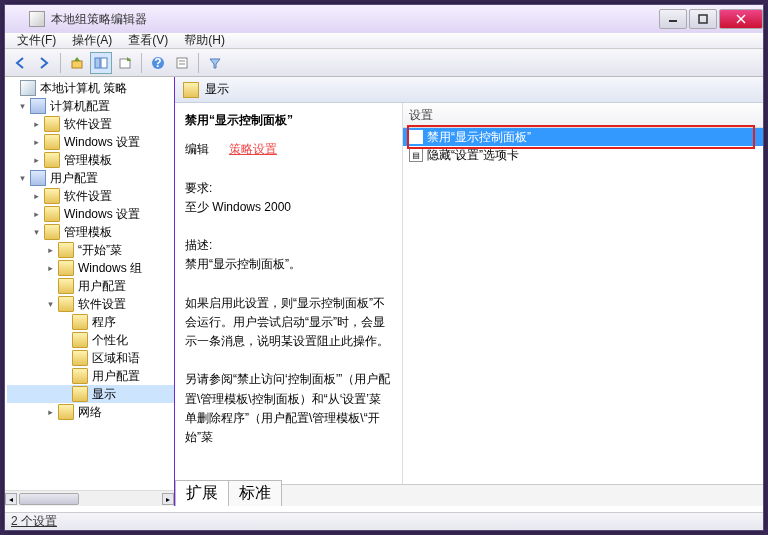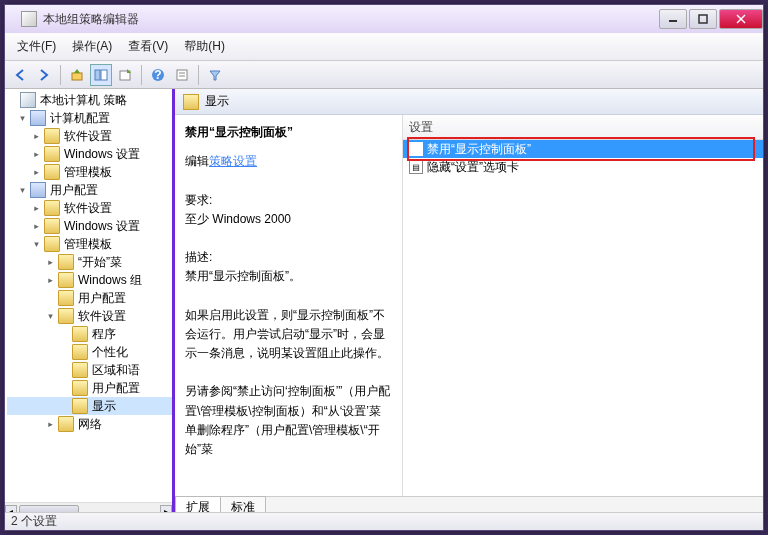--- a/index.html
+++ b/index.html
@@ -1,58 +1,58 @@
 <!DOCTYPE html>
 <html><head>
 <meta charset="utf-8">
 <style>
 * { margin: 0; padding: 0; box-sizing: border-box; font-family: "Microsoft YaHei", "SimSun", sans-serif; font-size: 12px; }
 body { background: #3a2a5a; width: 768px; height: 535px; overflow: hidden; position: relative; }
 .window { position: absolute; left: 4px; top: 4px; width: 760px; height: 527px; background: #fff; border: 1px solid #5a4a7a; box-shadow: 0 0 8px rgba(0,0,0,0.4); }
-.titlebar { height: 28px; background: linear-gradient(to bottom, #f5f0ff, #e0d5f5); display: flex; align-items: center; padding: 0 0 0 16px; }
+.titlebar { height: 28px; background: linear-gradient(to bottom, #f5f0ff, #e0d5f5); display: flex; align-items: center; padding: 0 0 0 24px; }
 .titlebar-icon { width: 16px; height: 16px; margin-right: 6px; background: linear-gradient(135deg,#fff,#ccc); border:1px solid #999; }
 .titlebar-text { flex: 1; color: #333; font-size: 12px; }
 .win-btns { display: flex; }
 .win-btn { width: 28px; height: 20px; margin-left: 2px; display:flex; align-items:center; justify-content:center; font-size:10px; color:#333; background: linear-gradient(to bottom,#f0f0f5,#d5d5e5); border:1px solid #aaa; border-radius:2px;}
 .win-btn.close { width: 44px; background: linear-gradient(to bottom,#e48,#c13); color:#fff; }
-.menubar { height: 28px; background: linear-gradient(to bottom,#fdfdfd,#ececf3); border-bottom:1px solid #ccc; display:flex; align-items:center; padding: 0 4px; }
+.menubar { height: 16px; background: linear-gradient(to bottom,#fdfdfd,#ececf3); border-bottom:1px solid #ccc; display:flex; align-items:center; padding: 0 4px; }
 .menubar span { padding: 2px 8px; color:#222; }
 .toolbar { height: 28px; background: linear-gradient(to bottom,#f7f7fb,#e4e4ee); border-bottom:1px solid #bbb; display:flex; align-items:center; padding:0 4px; gap:2px;}
 .tb-btn { width:22px; height:22px; display:flex; align-items:center; justify-content:center; border:1px solid transparent; }
 .tb-sep { width:1px; height:20px; background:#bbb; margin:0 3px; }
 .tb-active { background:#d5e5ff; border:1px solid #7aa; }
 .body-area { display:flex; height: calc(100% - 28px - 22px - 28px - 18px); }
-.tree-pane { width:170px; border-right:3px solid #6d28d9; overflow:auto; background:#fff; position:relative;text-align:right;}
+.tree-pane { width:170px; border-right:1px solid #6d28d9; overflow:auto; background:#fff; position:relative;text-align:right;}
 .tree { padding: 2px 0 2px 2px; white-space:nowrap; }
 .tree-item { display:flex; align-items:center; height:18px; padding-left: var(--ind,0px); }
 .expander { width:11px; height:11px; margin-right:2px; display:inline-flex; align-items:center; justify-content:center; color:#666; font-size:9px;}
 .expander.spacer { visibility:hidden; }
 .ticon { width:16px; height:16px; margin-right:4px; }
 .ticon.folder { background:linear-gradient(to bottom,#fff2b0,#e6c45a); border:1px solid #c9a030; border-radius:1px;}
 .ticon.root { background:linear-gradient(135deg,#fff,#bcd); border:1px solid #89a;}
 .ticon.conf { background:linear-gradient(to bottom,#dce8ff,#a8c0e8); border:1px solid #7090c0;}
 .tree-item.selected { background:#cde4ff; }
 .content-pane { flex:1; display:flex; flex-direction:column; background:#fff;}
 .content-header { height:26px; background:linear-gradient(to bottom,#f5f7fc,#e0e6f2); border-bottom:1px solid #c8d0e0; display:flex; align-items:center; padding:0 8px; gap:6px;}
 .ch-icon { width:16px; height:16px; background:linear-gradient(to bottom,#fff2b0,#e6c45a); border:1px solid #c9a030;}
 .content-body { flex:1; display:flex; overflow:hidden;justify-content:flex-end;}
 .desc-pane { width:228px; border-right:1px solid #ddd; padding:8px 10px; overflow:auto; line-height:1.6;}
 .desc-pane .policy-title { font-weight:bold; margin-bottom:10px;}
-.desc-pane a { color:#3b82f6; text-decoration:underline; }
+.desc-pane a { color:#ef4444; text-decoration:underline;padding-left:20px; }
 .list-pane { flex:1; position:relative; background:#fff;}
 .list-header { height:21px; border-bottom:1px solid #ddd; display:flex; align-items:center; padding:12px 6px; color:#444; background:linear-gradient(to bottom,#fdfdfd,#f1f1f5);}
 .red-box { position:absolute; left:4px; top:22px; right:8px; height:24px; border:2px solid #e02020; pointer-events:none;}
 .list-row { height:18px; display:flex; align-items:center; padding:0 6px; gap:4px;}
 .list-row.sel { background:#3399ff; color:#fff;}
 .row-icon { width:14px; height:14px; border:1px solid #888; background:#fff; display:inline-flex; font-size:8px; align-items:center; justify-content:center;}
 .list-row.sel .row-icon { border-color:#fff;}
 .tabs-row { height:22px; display:flex; align-items:flex-end; padding-left:170px; border-top:1px solid #ccc; background:#f4f4f4;}
-.tab { padding:2px 10px; border:1px solid #bbb; border-bottom:none; margin-right:-1px; background:#f9f9f9; font-size:12px;}
+.tab { padding:2px 10px; border:1px solid #bbb; border-bottom:none; margin-right:-1px; background:#f9f9f9; font-size:16px;}
 .tab.active { background:#fff; }
-.statusbar { height:18px; background:linear-gradient(to bottom,#f5f5f9,#e7e7ef); border-top:1px solid #ccc; display:flex; align-items:center; padding:0 6px; font-size:12px; color:#333; position:absolute; bottom:0; left:0; right:0;}
+.statusbar { height:18px; background:linear-gradient(to bottom,#f5f5f9,#e7e7ef); border-top:1px solid #ccc; display:flex; align-items:center; padding:0 6px; font-size:12px; color:#333; position:absolute; bottom:0; left:0; right:0;text-decoration:underline;}
 .h-scroll { height:16px; background:#f0f0f0; border-top:1px solid #ddd; position:relative;}
 .h-thumb { position:absolute; left:14px; top:2px; height:12px; width:60px; background:linear-gradient(to bottom,#e8e8f0,#c8c8d8); border:1px solid #aaa; border-radius:2px;}
 .h-arrow { position:absolute; top:2px; width:12px; height:12px; background:#e8e8f0; border:1px solid #aaa; font-size:8px; display:flex; align-items:center; justify-content:center;}
 svg { display:block; }
 </style>
 </head>
 <body>
 
 <div class="window">
 

